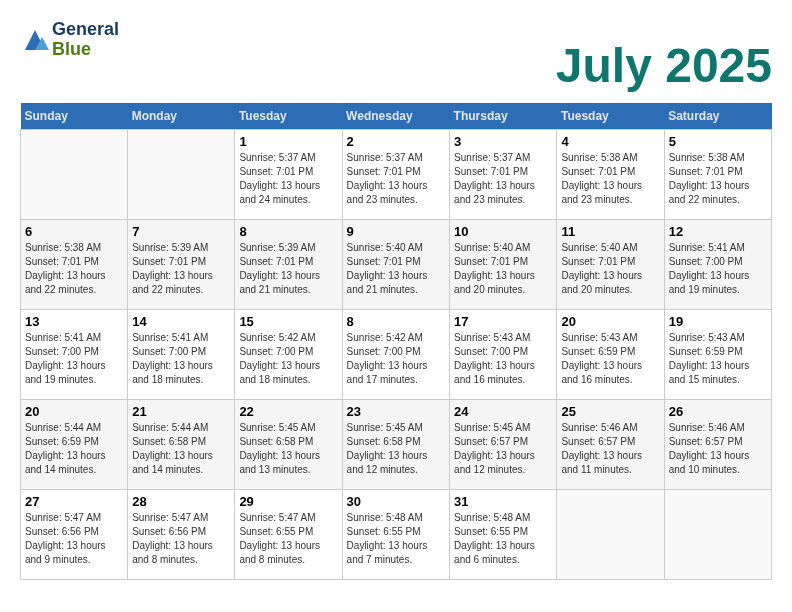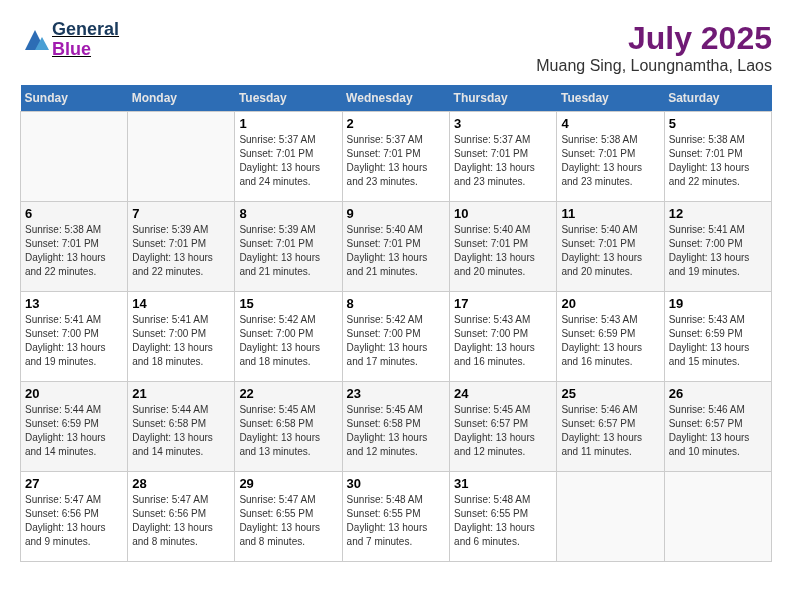--- a/index.html
+++ b/index.html
@@ -12,40 +12,40 @@
     }
     .header {
       display: flex;
       justify-content: space-between;
       align-items: flex-start;
       margin-bottom: 10px;
     }
     .logo {
       display: flex;
       align-items: center;
-      text-decoration: underline;
     }
     .logo-text {
       font-size: 18px;
       font-weight: bold;
       color: #1a3a5c;
       line-height: 1.1;
     }
     .logo-icon {
       width: 30px;
       height: 30px;
       margin-right: 2px;
     }
     .title-block {
       text-align: right;
     }
     .month-title {
-      font-size: 32px;
-      color: #701a75;
+      font-size: 48px;
+      color: #0f766e;
       font-weight: bold;
+      margin-top: 18px;
     }
     .location {
       font-size: 16px;
       color: #333;
     }
     table {
       width: 100%;
       border-collapse: collapse;
       font-size: 10px;
     }
@@ -89,26 +89,25 @@
 <body>
 
 <div class="header">
   <div class="logo">
     <svg class="logo-icon" viewBox="0 0 30 30">
       <polygon points="5,25 15,5 25,25" fill="#2d6db5"></polygon>
       <polygon points="15,25 22,12 29,25" fill="#4a9fd4"></polygon>
     </svg>
     <div class="logo-text">
       <div>General</div>
-      <div style="color:#a21caf">Blue</div>
+      <div style="color:#4d7c0f">Blue</div>
     </div>
   </div>
   <div class="title-block">
     <div class="month-title">July 2025</div>
-    <div class="location">Muang Sing, Loungnamtha, Laos</div>
   </div>
 </div>
 
 <table>
   <thead>
     <tr id="weekday-header">
     <th>Sunday</th>
         <th>Monday</th>
         <th>Tuesday</th>
         <th>Wednesday</th>

